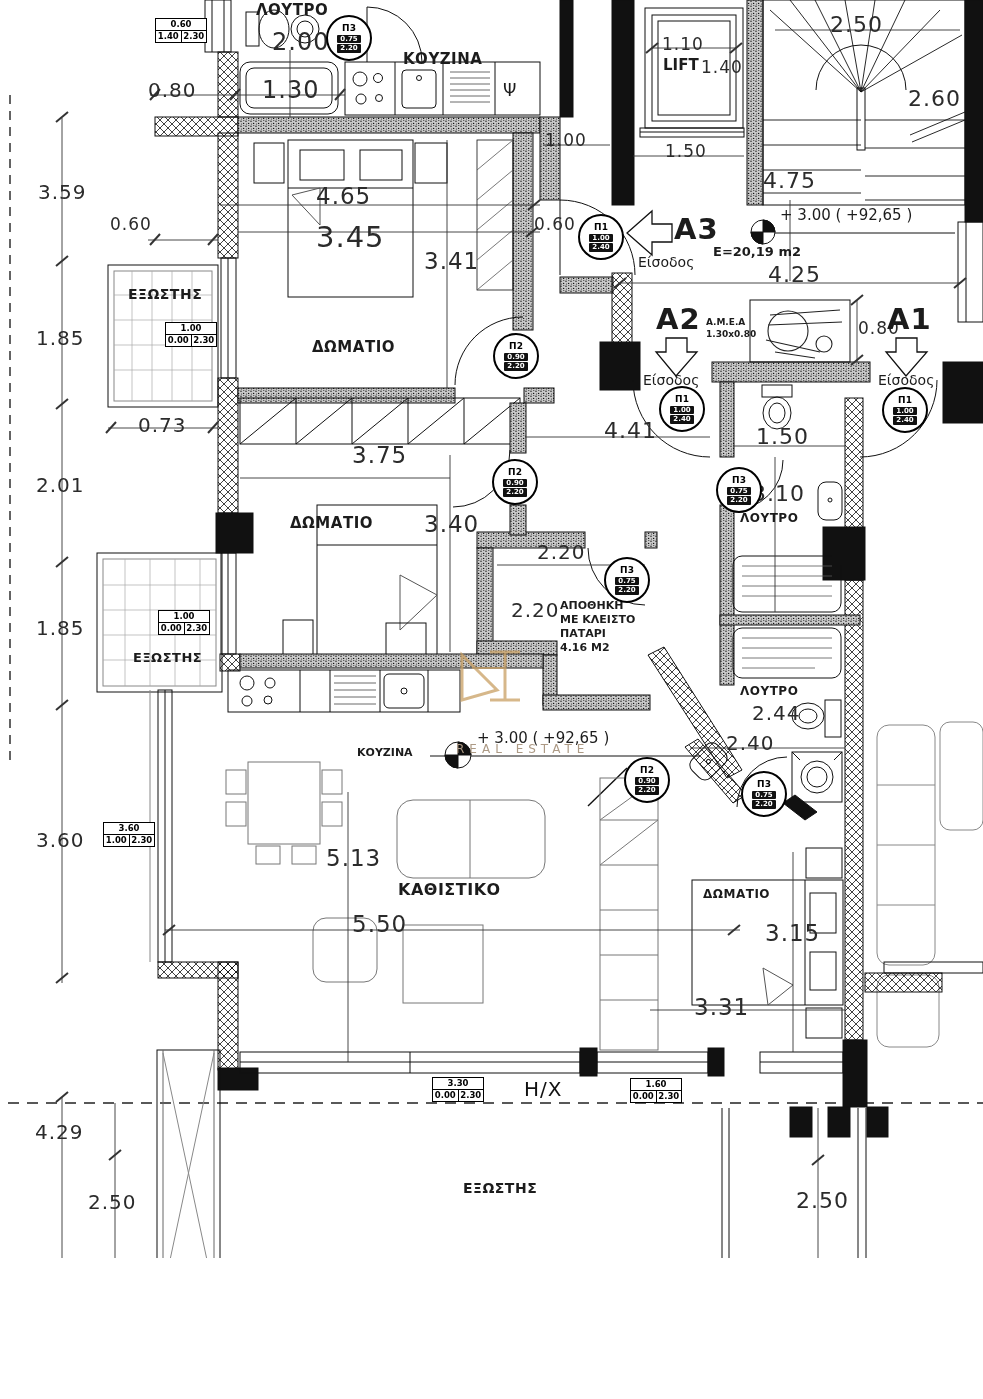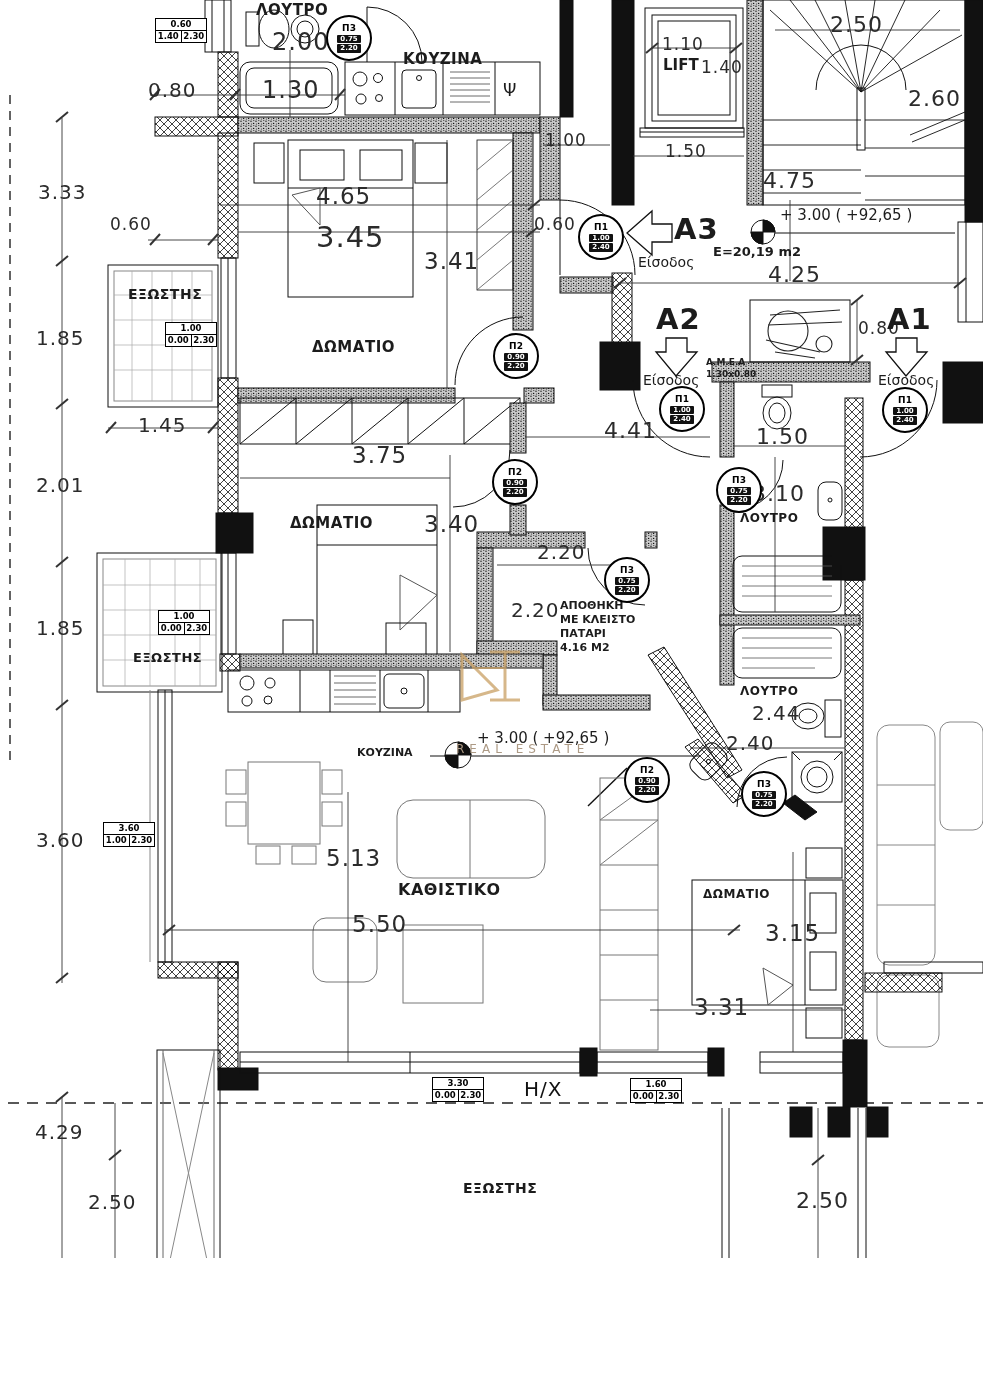--- a/index.html
+++ b/index.html
@@ -8,21 +8,21 @@
   #plan svg{position:absolute;left:0;top:0;}
   .lbl{position:absolute;white-space:nowrap;color:#1c1c1c;}
   .dim{font-size:20px;letter-spacing:1px;color:#2b2b2b;}
   .dim-md{font-size:17px;letter-spacing:1px;color:#2b2b2b;}
   .room{font-weight:bold;font-size:15px;letter-spacing:0.5px;}
   .room-sm{font-weight:bold;font-size:12px;letter-spacing:0.5px;}
   .apt{font-size:29px;font-weight:bold;letter-spacing:1px;}
   .entr{font-size:14px;}
   .level{font-weight:normal;font-size:15px;}
   .bold-sm{font-weight:bold;font-size:11px;line-height:1.25;}
-  .bold-xs{font-weight:bold;font-size:9px;line-height:1.2;margin-top:40px;}
+  .bold-xs{font-weight:bold;font-size:9px;line-height:1.2;}
   .area{font-weight:bold;font-size:13px;text-align:center;}
   .hx{font-size:20px;letter-spacing:1px;color:#111;}
   .wm-title{font-size:33px;font-weight:bold;color:#9c9c9c;letter-spacing:3px;
             font-family:"DejaVu Serif",serif;}
   .wm-sub{font-size:12px;color:#ad9a85;letter-spacing:5px;margin-left:9px;}
   .badge{position:absolute;width:42px;height:42px;border:2.5px solid #000;border-radius:50%;
          background:#fff;display:flex;flex-direction:column;align-items:center;
          justify-content:center;overflow:hidden;z-index:5;}
   .badge .code{font-weight:bold;font-size:9px;line-height:1.15;}
   .badge .val{font-size:7px;font-weight:bold;background:#111;color:#fff;line-height:1.2;
@@ -553,25 +553,25 @@
 <span class="lbl area" style="left:713px;top:244px">E=20,19 m2</span>
 <span class="lbl dim" style="left:768px;top:262px;font-size:22px">4.25</span>
 <span class="lbl apt" style="left:656px;top:302px">A2</span>
 <span class="lbl bold-xs" style="left:706px;top:317px">Α.Μ.Ε.Α</span>
 <span class="lbl bold-xs" style="left:706px;top:329px">1.30x0.80</span>
 <span class="lbl dim-md" style="left:858px;top:318px">0.80</span>
 <span class="lbl apt" style="left:887px;top:302px">A1</span>
 <span class="lbl entr" style="left:643px;top:372px">Είσοδος</span>
 <span class="lbl entr" style="left:878px;top:372px">Είσοδος</span>
 
-<span class="lbl dim" style="left:38px;top:180px">3.33</span>
+<span class="lbl dim" style="left:38px;top:180px">3.59</span>
 <span class="lbl dim-md" style="left:110px;top:214px">0.60</span>
 <span class="lbl room" style="left:128px;top:286px;font-size:14px">ΕΞΩΣΤΗΣ</span>
 <span class="lbl dim" style="left:36px;top:326px">1.85</span>
-<span class="lbl dim" style="left:138px;top:413px">1.45</span>
+<span class="lbl dim" style="left:138px;top:413px">0.73</span>
 <span class="lbl dim" style="left:36px;top:473px">2.01</span>
 <span class="lbl dim" style="left:36px;top:616px">1.85</span>
 <span class="lbl room" style="left:133px;top:650px;font-size:13px">ΕΞΩΣΤΗΣ</span>
 <span class="lbl dim" style="left:36px;top:828px">3.60</span>
 <span class="lbl dim" style="left:35px;top:1120px">4.29</span>
 <span class="lbl dim" style="left:88px;top:1190px">2.50</span>
 
 <span class="lbl dim" style="left:316px;top:183px;font-size:23px">4.65</span>
 <span class="lbl dim" style="left:316px;top:220px;font-size:29px">3.45</span>
 <span class="lbl dim" style="left:424px;top:248px;font-size:23px">3.41</span>

